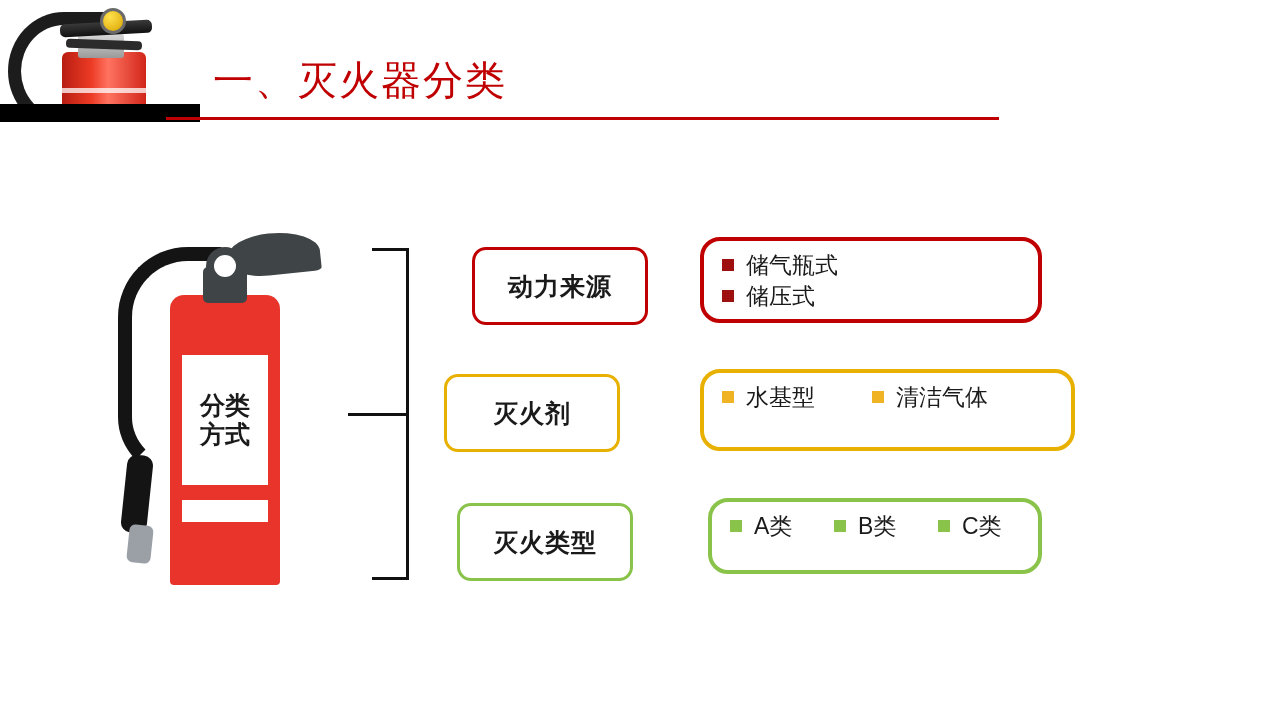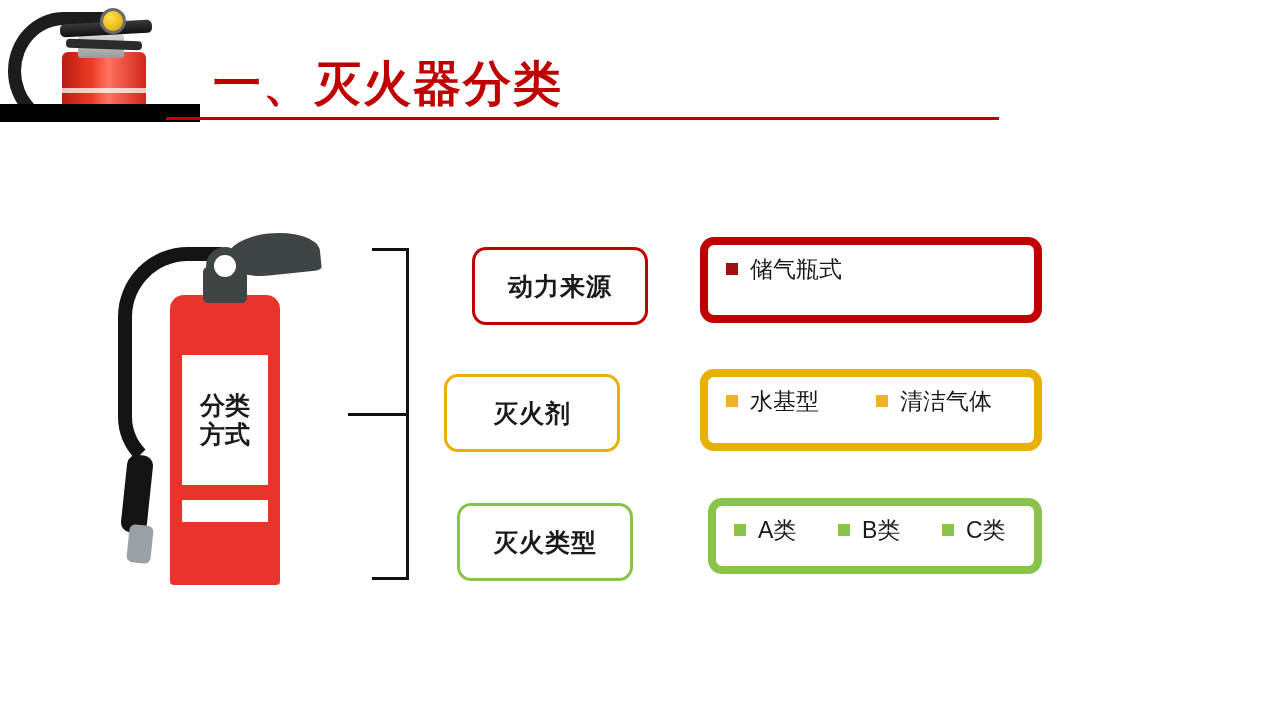--- a/index.html
+++ b/index.html
@@ -110,22 +110,22 @@
     top: 104px;
     width: 200px;
     height: 18px;
     background: #000000;
   }
 
   .title-text {
     position: absolute;
     left: 213px;
     top: 60px;
-    font-size: 48px;
-    font-weight: bold;
+    font-size: 40px;
+    font-weight: normal;
     color: #c00000;
     letter-spacing: 2px;
     white-space: nowrap;
     line-height: 1;
   }
   .title-rule {
     position: absolute;
     left: 166px;
     top: 117px;
     width: 833px;
@@ -306,28 +306,28 @@
     color: #1a1a1a;
     letter-spacing: 1px;
   }
   .pill-1 { left: 472px; top: 247px; border-color: #c00000; text-align: right; }
   .pill-2 { left: 444px; top: 374px; border-color: #e8b000; }
   .pill-3 { left: 457px; top: 503px; border-color: #8ac34a; }
 
   
   .detail {
     position: absolute;
-    border-radius: 14px;
-    border: 8px solid #14b8a6;
+    border-radius: 20px;
+    border: 4px solid #14b8a6;
     background: #ffffff;
     box-sizing: border-box;
     padding: 10px 18px;
   }
   .detail-1 { left: 700px; top: 237px; width: 342px; height: 86px; border-color: #c00000; }
-  .detail-2 { left: 700px; top: 369px; width: 342px; height: 82px; border-color: #e8b000; }
+  .detail-2 { left: 700px; top: 369px; width: 375px; height: 82px; border-color: #e8b000; }
   .detail-3 { left: 708px; top: 498px; width: 334px; height: 76px; border-color: #8ac34a; }
 
   .det-row {
     display: flex;
     align-items: center;
   }
   .det-item {
     display: flex;
     align-items: center;
     white-space: nowrap;
@@ -405,20 +405,24 @@
     <span>灭火剂</span>
   </div>
   <div class="pill pill-3">
     <span>灭火类型</span>
   </div>
 
   <div class="detail detail-1">
     <div class="det-row d1-row">
       <span class="bullet b-red"></span>
       <span class="det-text">储气瓶式</span>
+    </div>
+    <div class="det-row d1-row">
+      <span class="bullet b-red"></span>
+      <span class="det-text">储压式</span>
     </div>
   </div>
 
   <div class="detail detail-2">
     <div class="d2-row">
       <div class="det-item d2-col1">
         <span class="bullet b-yellow"></span>
         <span class="det-text">水基型</span>
       </div>
       <div class="det-item">

